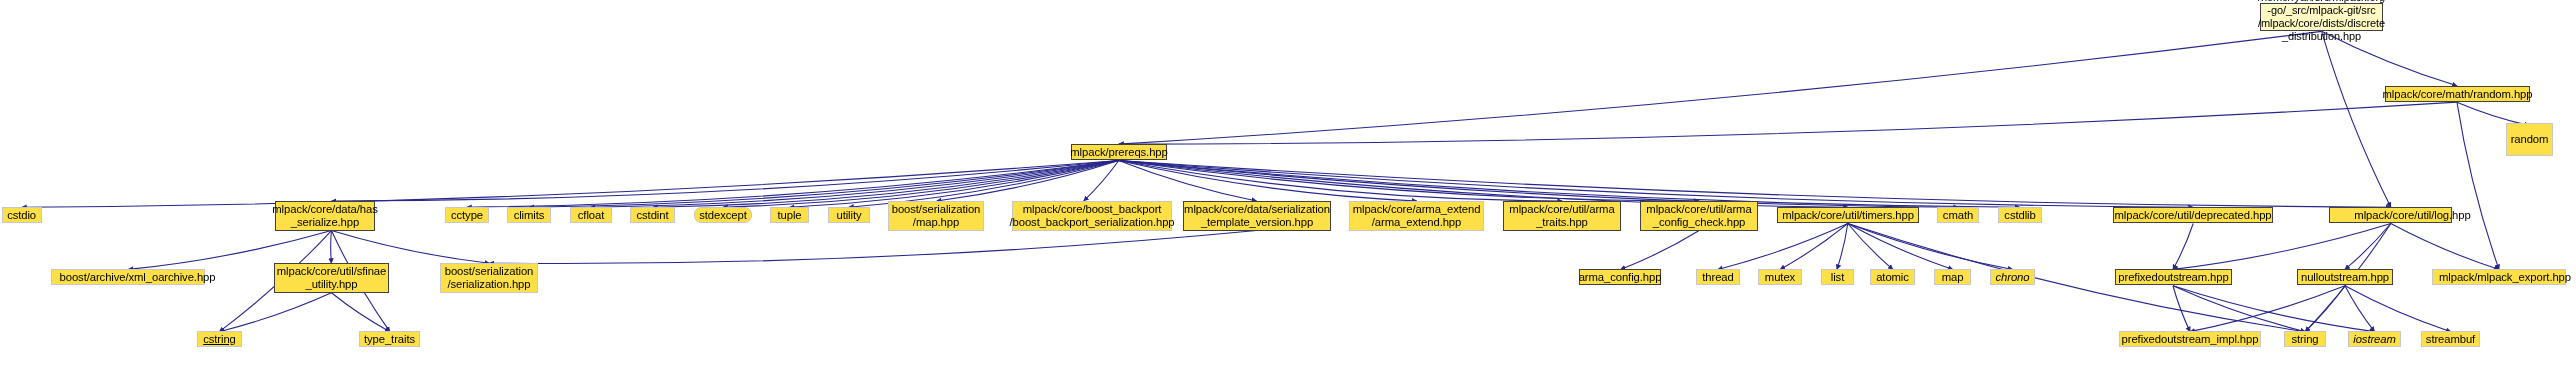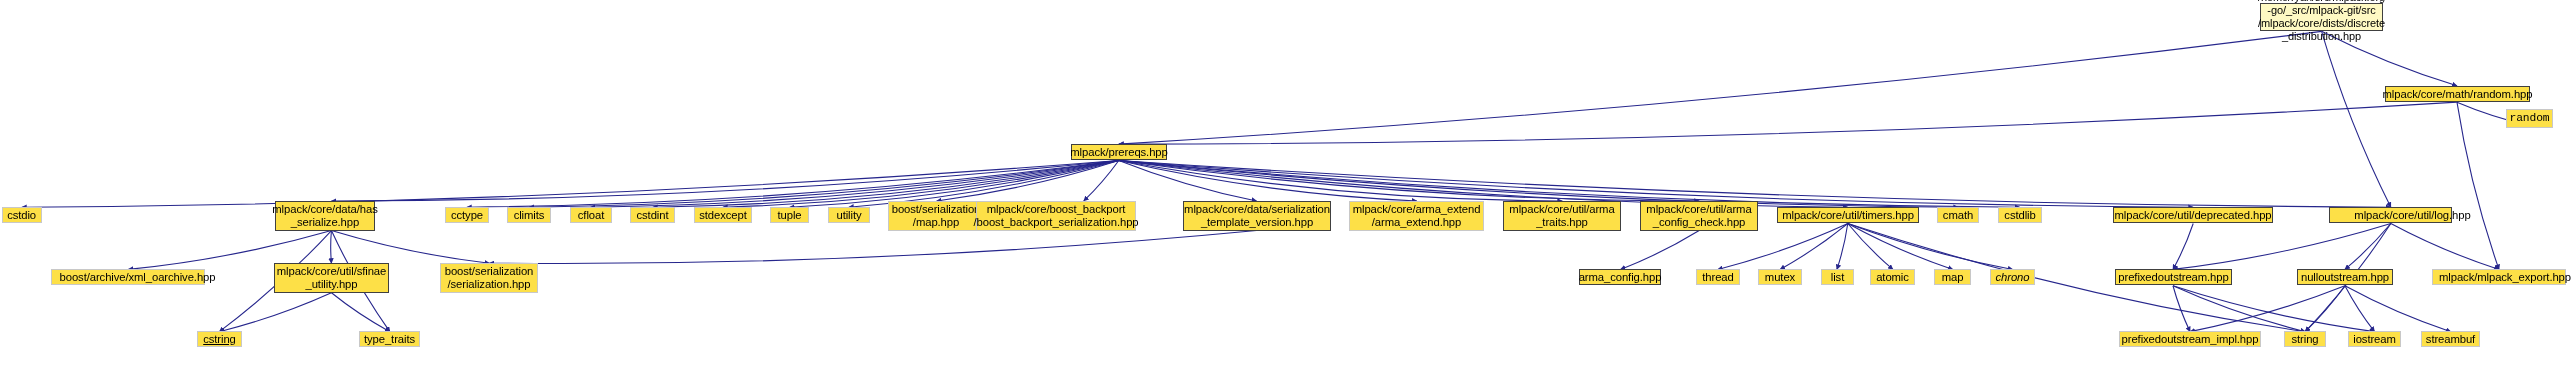--- a/index.html
+++ b/index.html
@@ -122,35 +122,35 @@
         <path d="M 3014 367 Q 3030.345 398.21 3052 426" fill="none" stroke="#26268c" stroke-width="1.4" marker-end="url(#arrow)"></path>
         <path d="M 3014 367 Q 3079.345 402.62 3150 426" fill="none" stroke="#26268c" stroke-width="1.4" marker-end="url(#arrow)"></path>
       </g>
   </svg>
   <div id="nodes-layer">
       <div class="node root" style="left: 2260px; top: 3.1px; width: 123px; height: 28px;"><span class="node-label">/home/ryan/src/mlpack.org
 -go/_src/mlpack-git/src
 /mlpack/core/dists/discrete
 _distribution.hpp</span></div>
       <div class="node bold" style="left: 2385px; top: 86px; width: 145px; height: 16.3px;"><span class="node-label">mlpack/core/math/random.hpp</span></div>
-      <div class="node" style="left: 2506px; top: 109px; width: 47px; height: 19px; font-family: Liberation Mono, monospace;"><span class="node-label">random</span></div>
+      <div class="node" style="left: 2506px; top: 123px; width: 47px; height: 33px;"><span class="node-label">random</span></div>
       <div class="node bold" style="left: 1071px; top: 144px; width: 96px; height: 16.3px;"><span class="node-label">mlpack/prereqs.hpp</span></div>
       <div class="node" style="left: 1.6px; top: 207px; width: 40px; height: 16.3px;"><span class="node-label">cstdio</span></div>
       <div class="node bold" style="left: 275px; top: 201px; width: 100px; height: 30px;"><span class="node-label">mlpack/core/data/has
 _serialize.hpp</span></div>
       <div class="node" style="left: 445px; top: 207px; width: 44px; height: 16.3px;"><span class="node-label">cctype</span></div>
       <div class="node" style="left: 507px; top: 207px; width: 44px; height: 16.3px;"><span class="node-label">climits</span></div>
       <div class="node" style="left: 570px; top: 207px; width: 42px; height: 16.3px;"><span class="node-label">cfloat</span></div>
       <div class="node" style="left: 630px; top: 207px; width: 45px; height: 16.3px;"><span class="node-label">cstdint</span></div>
-      <div class="node" style="left: 694px; top: 207px; width: 58px; height: 16.3px;"><span class="node-label">stdexcept</span></div>
+      <div class="node" style="left: 694px; top: 207px; width: 58px; height: 16.3px; border-radius: 7px;"><span class="node-label">stdexcept</span></div>
       <div class="node" style="left: 770px; top: 207px; width: 39px; height: 16.3px;"><span class="node-label">tuple</span></div>
       <div class="node" style="left: 828px; top: 207px; width: 42px; height: 16.3px;"><span class="node-label">utility</span></div>
       <div class="node" style="left: 888px; top: 201px; width: 96px; height: 30px;"><span class="node-label">boost/serialization
 /map.hpp</span></div>
-      <div class="node" style="left: 976px; top: 201px; width: 160px; height: 30px;"><span class="node-label">mlpack/core/boost_backport
+      <div class="node" style="left: 1012px; top: 201px; width: 160px; height: 30px;"><span class="node-label">mlpack/core/boost_backport
 /boost_backport_serialization.hpp</span></div>
       <div class="node bold" style="left: 1183px; top: 201px; width: 148px; height: 30px;"><span class="node-label">mlpack/core/data/serialization
 _template_version.hpp</span></div>
       <div class="node" style="left: 1349px; top: 201px; width: 135px; height: 30px;"><span class="node-label">mlpack/core/arma_extend
 /arma_extend.hpp</span></div>
       <div class="node bold" style="left: 1503px; top: 201px; width: 118px; height: 30px;"><span class="node-label">mlpack/core/util/arma
 _traits.hpp</span></div>
       <div class="node bold" style="left: 1640px; top: 201px; width: 118px; height: 30px;"><span class="node-label">mlpack/core/util/arma
 _config_check.hpp</span></div>
       <div class="node bold" style="left: 1777px; top: 207px; width: 142px; height: 16.3px;"><span class="node-label">mlpack/core/util/timers.hpp</span></div>
@@ -170,17 +170,17 @@
       <div class="node" style="left: 1870px; top: 269px; width: 45px; height: 16.3px;"><span class="node-label">atomic</span></div>
       <div class="node" style="left: 1934px; top: 269px; width: 37px; height: 16.3px;"><span class="node-label">map</span></div>
       <div class="node" style="left: 1990px; top: 269px; width: 45px; height: 16.3px; font-style: italic;"><span class="node-label">chrono</span></div>
       <div class="node bold" style="left: 2115px; top: 269px; width: 117px; height: 16.3px;"><span class="node-label">prefixedoutstream.hpp</span></div>
       <div class="node bold" style="left: 2297px; top: 269px; width: 96px; height: 16.3px;"><span class="node-label">nulloutstream.hpp</span></div>
       <div class="node" style="left: 2432px; top: 269px; width: 134px; height: 16.3px; padding-left: 12px;"><span class="node-label">mlpack/mlpack_export.hpp</span></div>
       <div class="node" style="left: 197px; top: 331px; width: 45px; height: 16.3px; text-decoration: underline;"><span class="node-label">cstring</span></div>
       <div class="node" style="left: 359px; top: 331px; width: 61px; height: 16.3px;"><span class="node-label">type_traits</span></div>
       <div class="node" style="left: 2119px; top: 331px; width: 142px; height: 16.3px;"><span class="node-label">prefixedoutstream_impl.hpp</span></div>
       <div class="node" style="left: 2284px; top: 331px; width: 42px; height: 16.3px;"><span class="node-label">string</span></div>
-      <div class="node" style="left: 2348px; top: 331px; width: 53px; height: 16.3px;"><span class="node-label">iostream</span></div>
+      <div class="node" style="left: 2348px; top: 331px; width: 53px; height: 16.3px; font-style: italic;"><span class="node-label">iostream</span></div>
       <div class="node" style="left: 2421px; top: 331px; width: 59px; height: 16.3px;"><span class="node-label">streambuf</span></div>
     </div>
 </div>
 
 
 </body></html>

